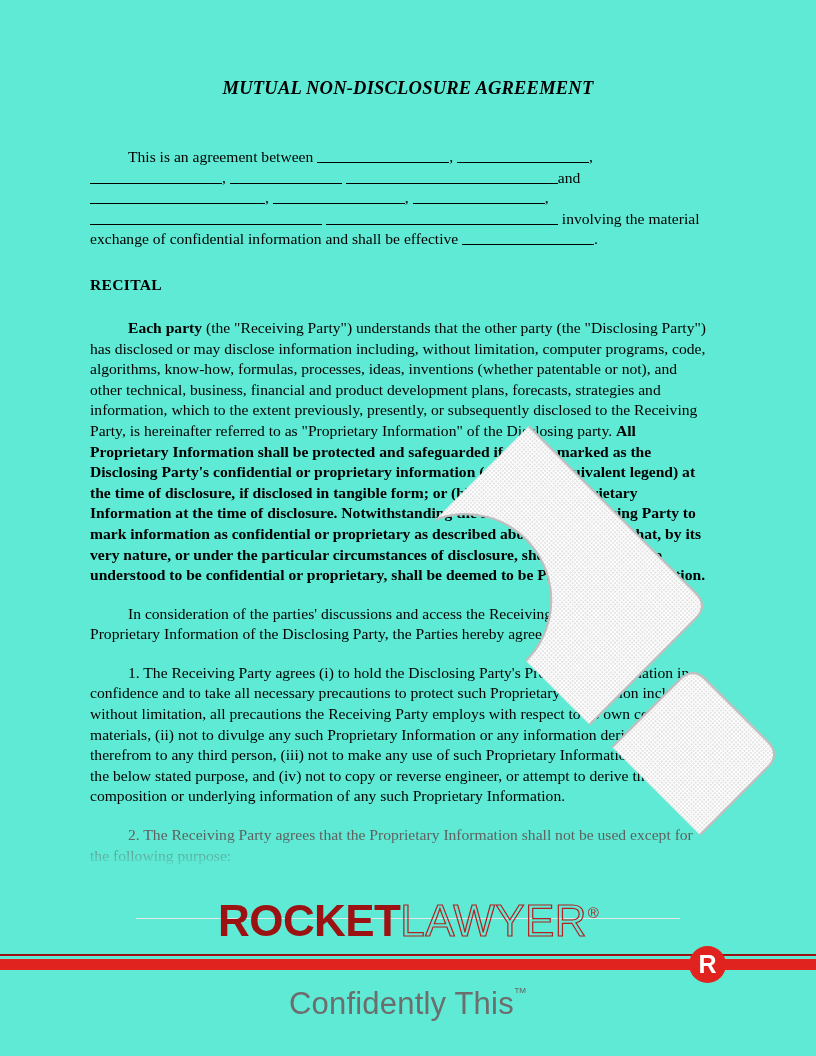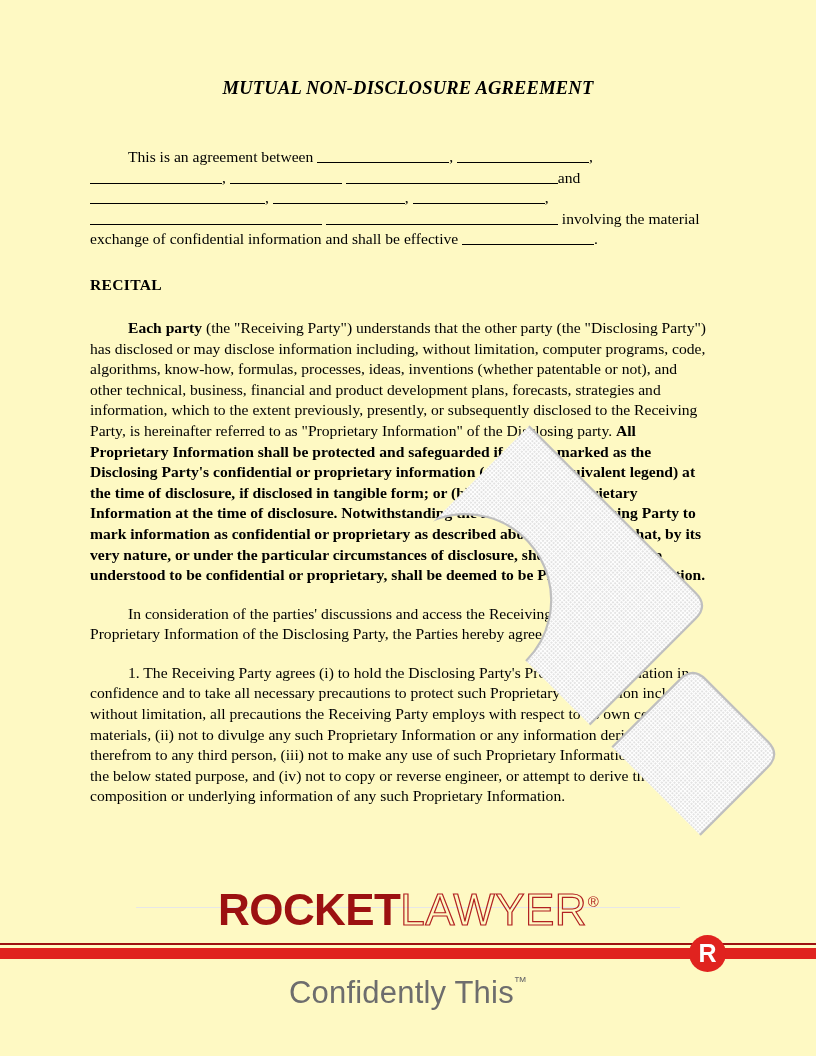--- a/index.html
+++ b/index.html
@@ -10,21 +10,21 @@
   }
   body {
     font-family: "Liberation Serif", "DejaVu Serif", serif;
     color: #000000;
   }
   .page {
     position: relative;
     width: 816px;
     height: 1056px;
     overflow: hidden;
-    background: #fef9c3;
+    background: #5eead4;
   }
 
   
   .watermark {
     position: absolute;
     left: 0;
     top: 0;
     width: 816px;
     height: 1056px;
     pointer-events: none;
@@ -87,21 +87,21 @@
   .fade-out {
     -webkit-mask-image: linear-gradient(to bottom, rgba(0,0,0,1) 0%, rgba(0,0,0,1) 30%, rgba(0,0,0,0.45) 72%, rgba(0,0,0,0.12) 100%);
     mask-image: linear-gradient(to bottom, rgba(0,0,0,1) 0%, rgba(0,0,0,1) 30%, rgba(0,0,0,0.45) 72%, rgba(0,0,0,0.12) 100%);
     color: #5f5f5f;
   }
 
   
   .footer {
     position: absolute;
     left: 0;
-    bottom: 11px;
+    bottom: 0;
     width: 740px;
     height: 160px;
     z-index: 8;
     margin-top: 11px;
   }
   .footer-rule {
     position: absolute;
     left: 136px;
     top: 22px;
     width: 544px;
@@ -255,20 +255,21 @@
     </p>
 
     <div class="section-head">RECITAL</div>
 
     <p class="body-par indent"><b>Each party</b><span> (the "Receiving Party") understands that the other party (the "Disclosing Party") has disclosed or may disclose information including, without limitation, computer programs, code, algorithms, know-how, formulas, processes, ideas, inventions (whether patentable or not), and other technical, business, financial and product development plans, forecasts, strategies and information, which to the extent previously, presently, or subsequently disclosed to the Receiving Party, is hereinafter referred to as "Proprietary Information" of the Disclosing party. </span><b>All Proprietary Information shall be protected and safeguarded if it is (a) marked as the Disclosing Party's confidential or proprietary information (or with an equivalent legend) at the time of disclosure, if disclosed in tangible form; or (b) identified as Proprietary Information at the time of disclosure. Notwithstanding the failure of the Disclosing Party to mark information as confidential or proprietary as described above, information that, by its very nature, or under the particular circumstances of disclosure, should reasonably be understood to be confidential or proprietary, shall be deemed to be Proprietary Information.</b></p>
 
     <p class="body-par indent">In consideration of the parties' discussions and access the Receiving Party may have to Proprietary Information of the Disclosing Party, the Parties hereby agree as follows:</p>
 
     <p class="body-par indent">1. The Receiving Party agrees (i) to hold the Disclosing Party's Proprietary Information in confidence and to take all necessary precautions to protect such Proprietary Information including, without limitation, all precautions the Receiving Party employs with respect to its own confidential materials, (ii) not to divulge any such Proprietary Information or any information derived therefrom to any third person, (iii) not to make any use of such Proprietary Information, except for the below stated purpose, and (iv) not to copy or reverse engineer, or attempt to derive the composition or underlying information of any such Proprietary Information.</p>
 
+    <p class="body-par indent fade-out">2. The Receiving Party agrees that the Proprietary Information shall not be used except for the following purpose:</p>
 
   </div>
 
   <div class="footer">
 
     <div class="footer-rule"></div>
 
     <div class="brand">
       <span class="brand-rocket">ROCKET</span><span class="brand-lawyer">LAWYER</span><span class="brand-reg">®</span>
     </div>

